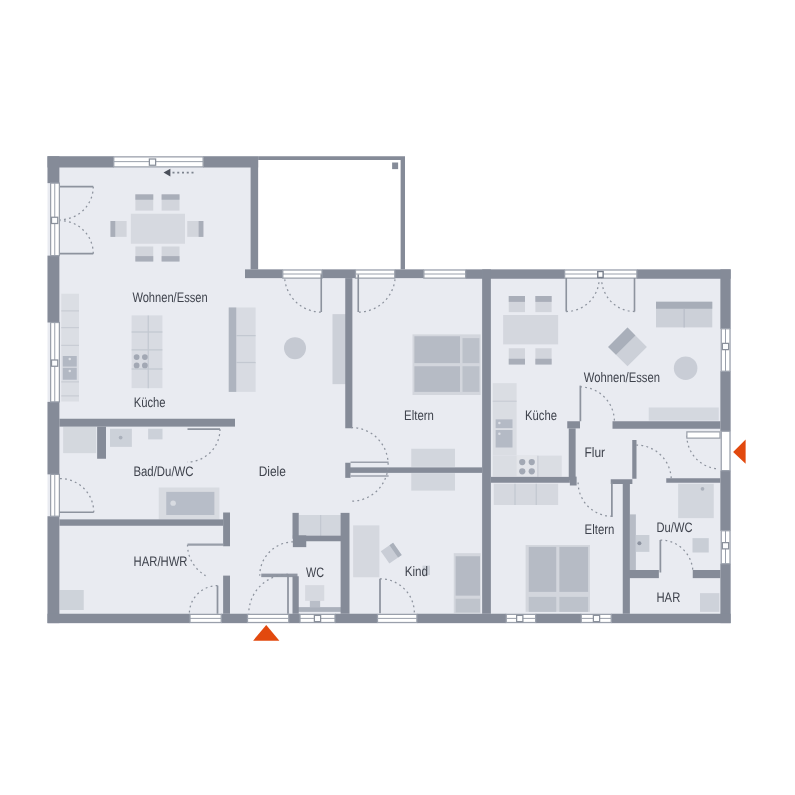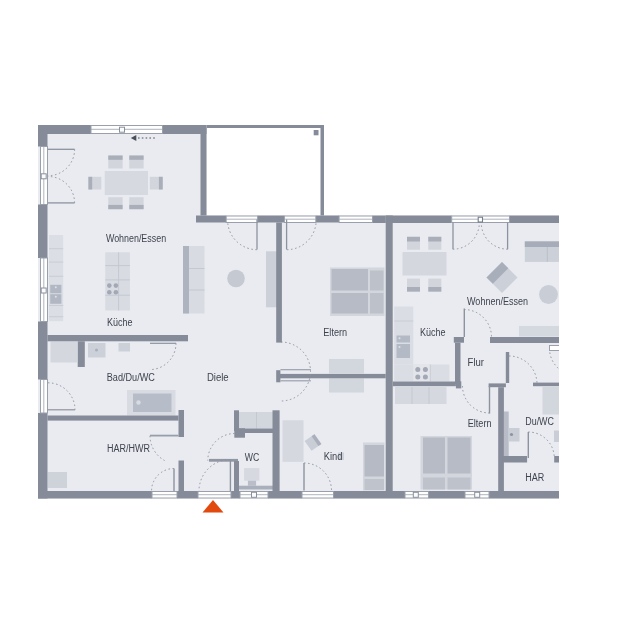--- a/index.html
+++ b/index.html
@@ -1,16 +1,16 @@
 <!DOCTYPE html>
 <html><head>
 <meta charset="utf-8">
 <style>
   html,body{margin:0;padding:0;background:#ffffff;}
-  .wrap{width:559px;height:636px;position:relative;overflow:hidden;background:#fff;}
+  .wrap{width:636px;height:636px;position:relative;overflow:hidden;background:#fff;}
   text{font-family:"Liberation Sans",sans-serif;fill:#3f434d;}
 </style>
 </head>
 <body>
 <div class="wrap">
 <svg width="636" height="636" viewBox="0 0 636 636">
 
 <path d="M38,125 H206.5 V215.5 H584.5 V498.5 H38 Z" fill="#e9ebf1"></path>
 
 <g id="furniture">

